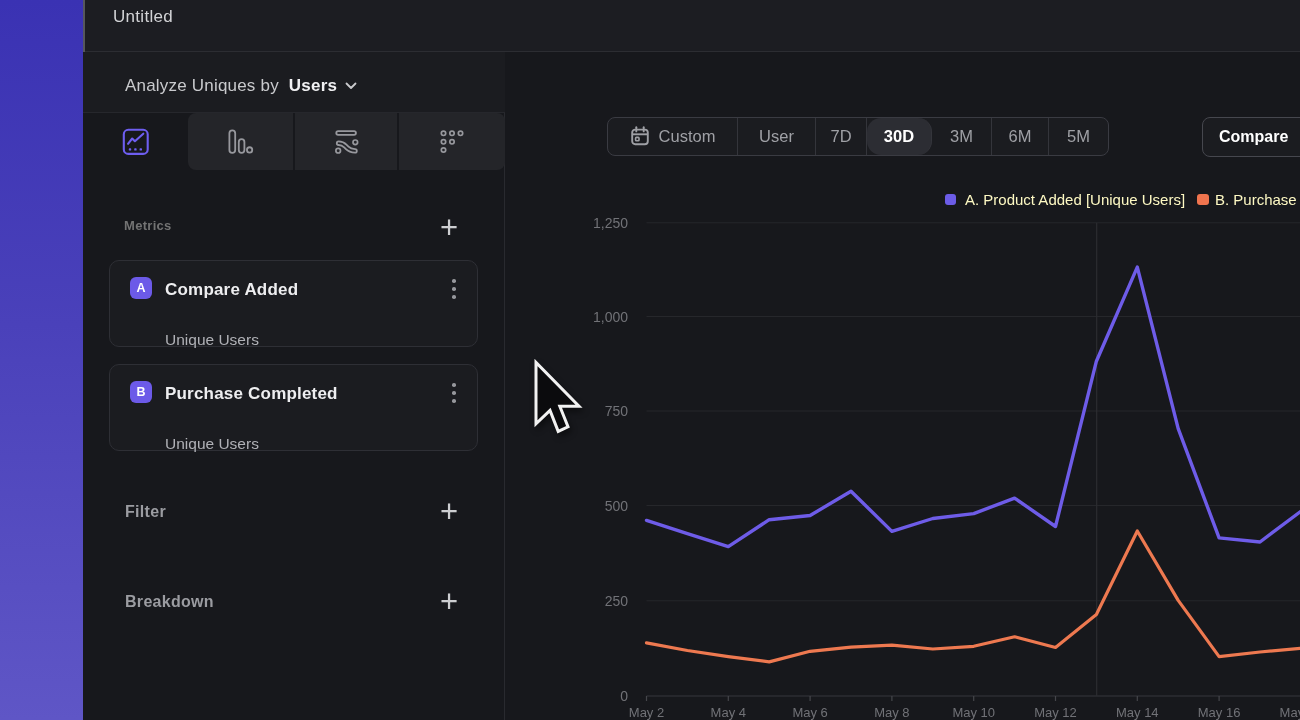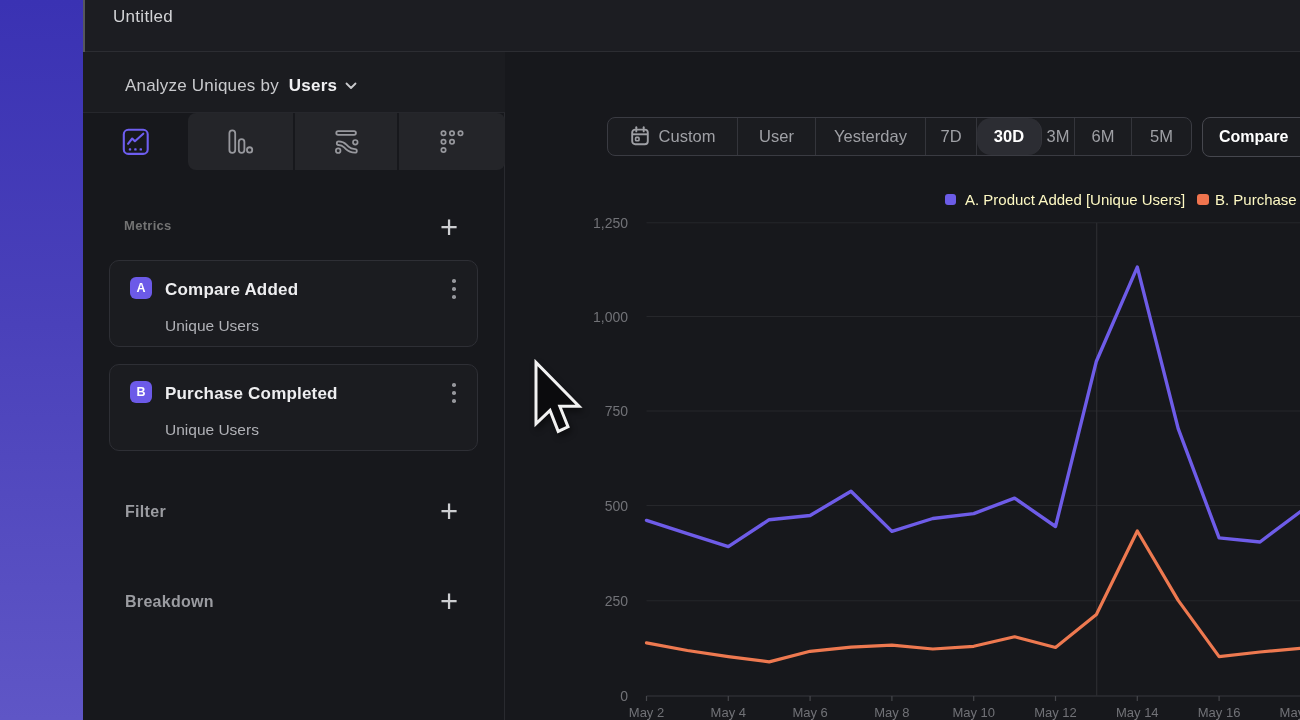--- a/index.html
+++ b/index.html
@@ -34,21 +34,21 @@
   
   .sechead { font-size:13px; font-weight:700; color:#737373; letter-spacing:0.3px; }
   .plus { color:#cdced1; font-size:31px; font-weight:200; line-height:1; }
   .card { left:109px; width:369px; height:87px; border-radius:10px;
     background:#1b1c20; border:1px solid #2e2f35; }
   .badge { position:absolute; left:20px; top:16px; width:22px; height:22px; border-radius:6px;
     background:#6c5ae8; color:#fff; font-size:12.5px; font-weight:700;
     display:flex; align-items:center; justify-content:center; }
   .cardtitle { position:absolute; left:55px; top:19px; font-size:17px; font-weight:700;
     color:#eeeef0; letter-spacing:.2px; }
-  .cardsub { position:absolute; left:55px; top:56px; font-size:15.5px; color:#b0b1b6; }
+  .cardsub { position:absolute; left:55px; top:70px; font-size:15.5px; color:#b0b1b6; }
   .kebab { position:absolute; right:21px; top:18px; width:4px; }
   .kebab span { display:block; width:3.6px; height:3.6px; border-radius:50%;
     background:#96979c; margin-bottom:4.6px; }
   .dimhead { font-size:16px; font-weight:700; color:#9b9ca1; letter-spacing:0.3px; }
 
   
   #btnbar { left:583px; top:117px; height:39px; border:1px solid #3a3b42; border-radius:8px;
     display:flex; background:#1b1c20;margin-left:24px; }
   .seg { height:37px; display:flex; align-items:center; justify-content:center;
     color:#9fa0a5; font-size:16.5px; border-right:1px solid #34353b; }
@@ -142,24 +142,23 @@
     <div class="seg" style="width:130px">
       <svg width="20" height="21" viewBox="0 0 20 21" style="margin-right:9px">
         <rect x="2.2" y="3.6" width="15.6" height="14.6" rx="3" fill="none" stroke="#9fa0a5" stroke-width="1.9"></rect>
         <line x1="6.3" y1="1.2" x2="6.3" y2="5.4" stroke="#9fa0a5" stroke-width="1.9" stroke-linecap="round"></line>
         <line x1="13.7" y1="1.2" x2="13.7" y2="5.4" stroke="#9fa0a5" stroke-width="1.9" stroke-linecap="round"></line>
         <line x1="2.5" y1="8.3" x2="17.5" y2="8.3" stroke="#9fa0a5" stroke-width="1.9"></line>
         <rect x="5.6" y="11.4" width="3.4" height="3.4" rx="0.8" fill="none" stroke="#9fa0a5" stroke-width="1.6"></rect>
       </svg>
       Custom</div>
     <div class="seg" style="width:78px">User</div>
-    <div class="seg" style="width:110px">Yesterday</div>
     <div class="seg" style="width:51px">7D</div>
     <div class="seg sel" style="width:65px">30D</div>
-    <div class="seg" style="width:33px">3M</div>
+    <div class="seg" style="width:60px">3M</div>
     <div class="seg" style="width:57px">6M</div>
     <div class="seg" style="width:59px">5M</div>
   </div>
   <div id="compare" class="abs">Compare</div>
 
   <div class="sw abs" style="left:944.5px;background:#6c5ce7"></div>
   <div class="legtxt abs" style="left:965px">A. Product Added [Unique Users]</div>
   <div class="sw abs" style="left:1197px;background:#f0744e"></div>
   <div class="legtxt abs" style="left:1215px">B. Purchase Completed [Uniqu</div>
 

